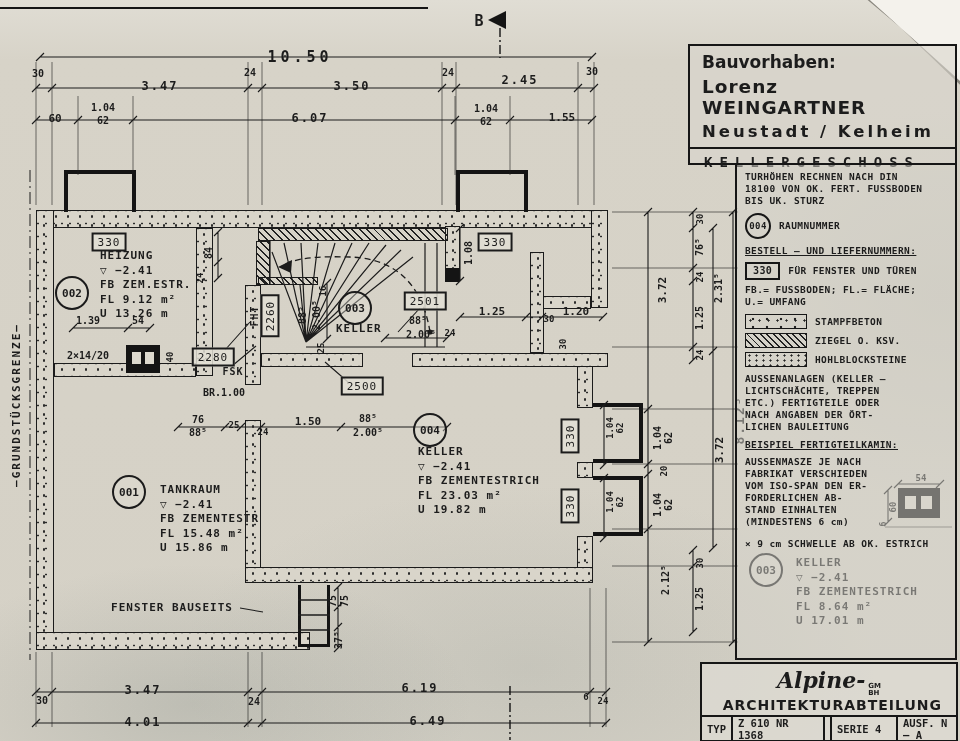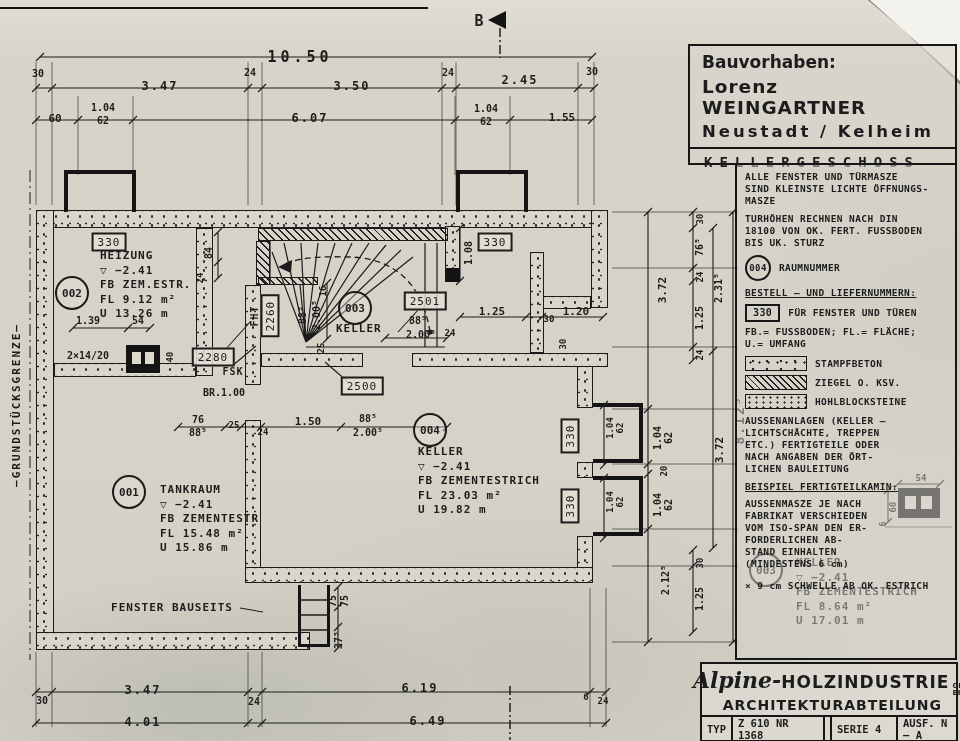--- a/index.html
+++ b/index.html
@@ -258,23 +258,20 @@
   <div id="titleblock">
     <div class="inner">
       <div id="tb-label">Bauvorhaben:</div>
       <div id="tb-line1">Lorenz WEINGARTNER</div>
       <div id="tb-line2">Neustadt / Kelheim</div>
     </div>
     <div id="tb-floor">KELLERGESCHOSS</div>
   </div>
 
   <div id="legend">
-    <p class="leg-p">ALLE FENSTER UND TÜRMASZE
-SIND KLEINSTE LICHTE ÖFFNUNGS-
-MASZE</p>
     <p class="leg-p">TURHÖHEN RECHNEN NACH DIN
 18100 VON OK. FERT. FUSSBODEN
 BIS UK. STURZ</p>
     <div class="leg-row">
       <span class="leg-circle">004</span>
       <span>RAUMNUMMER</span>
     </div>
     <div class="leg-underline">BESTELL – UND LIEFERNUMMERN:</div>
     <div class="leg-row">
       <span class="leg-tag">330</span>
@@ -307,21 +304,20 @@
 VOM ISO-SPAN DEN ER-
 FORDERLICHEN AB-
 STAND EINHALTEN
 (MINDESTENS 6 cm)</p>
     <p class="leg-p" style="margin-top:10px">×  9 cm SCHWELLE  AB OK. ESTRICH</p>
   </div>
 
   <div id="footer">
     <div class="brand">
       <span id="brand-script">Alpine-</span>
-      <span id="brand-rest">HOLZINDUSTRIE</span>
       <span id="brand-sub">GM
 BH</span>
     </div>
     <div id="dept">ARCHITEKTURABTEILUNG</div>
     <div class="frow">
       <div class="fcell" style="width:128px">
         <span>TYP</span>
         <span class="inner-box">Z 610  NR 1368</span>
       </div>
       <div class="fcell fdiv" style="width:66px">SERIE 4</div>

